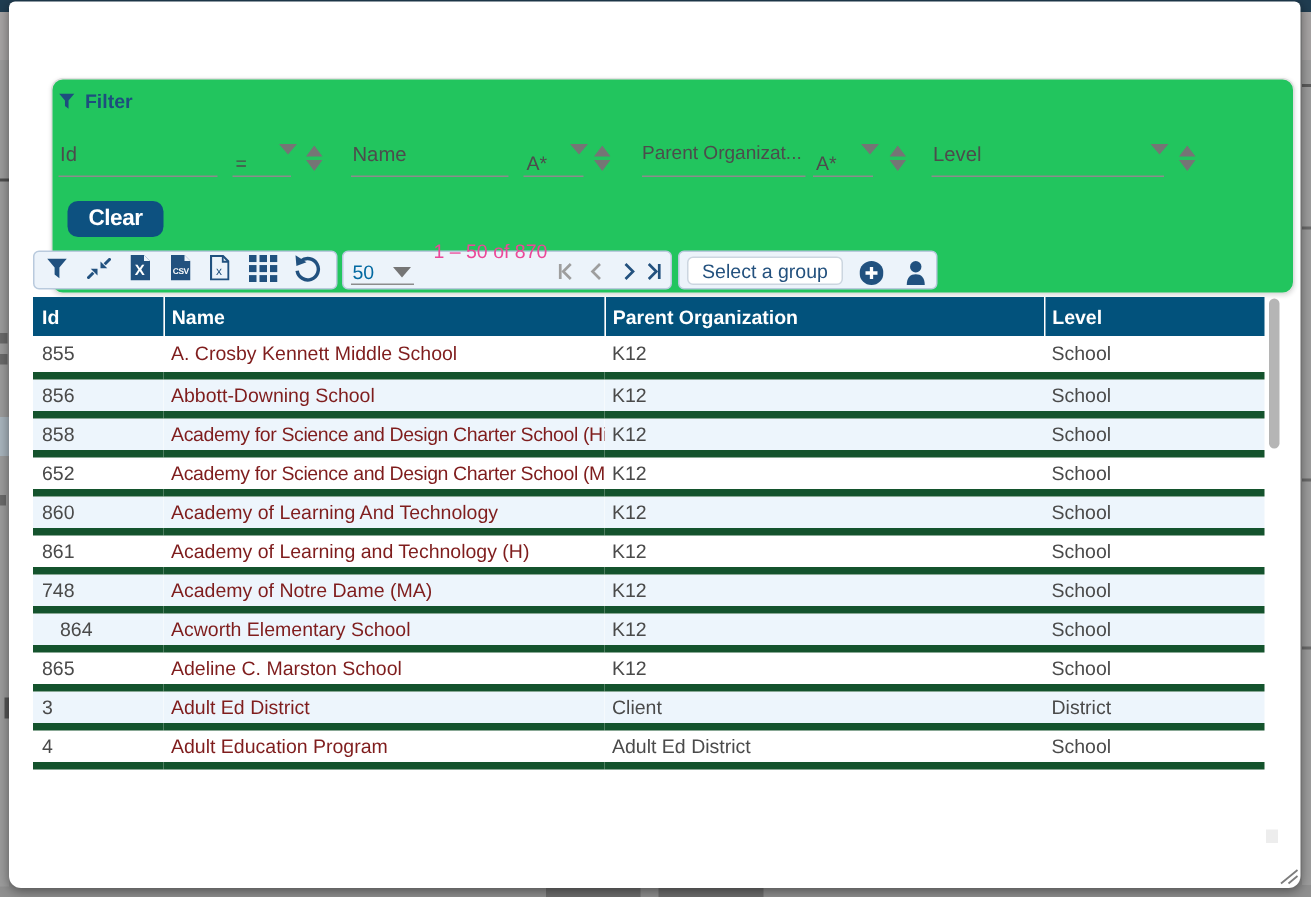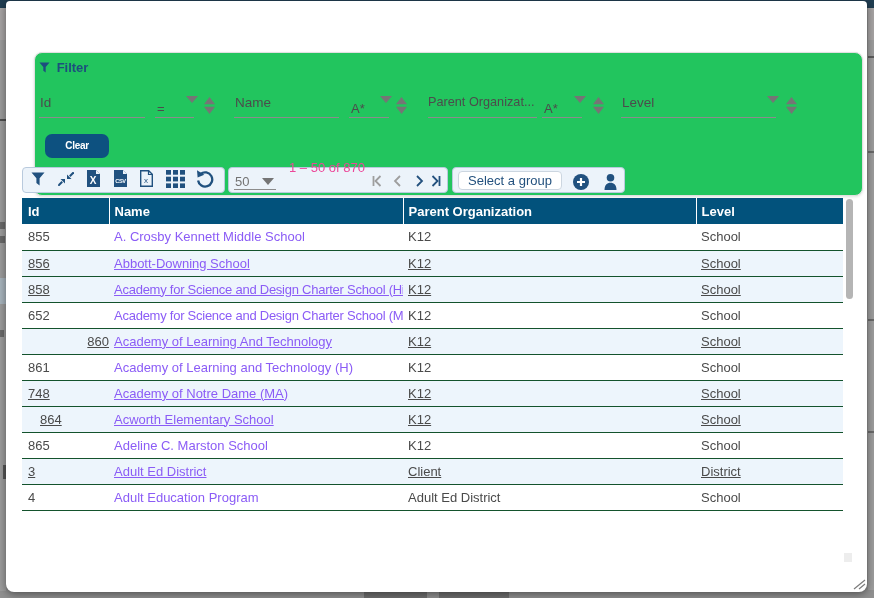--- a/index.html
+++ b/index.html
@@ -17,36 +17,36 @@
             border:1px solid #e0e0e0; border-radius:8px; background:#22c55e;
             box-shadow:0 1px 3px rgba(0,0,0,0.12);margin-left:12px; }
   .fhead { position:absolute; left:4px; top:7px; color:#1d4e7e; font-weight:bold; font-size:13px; }
   .flabel { position:absolute; top:42px; font-size:13.5px; color:#4c4c4c; }
   .flabel.op { top:48px; font-size:13px; }
   .fline  { position:absolute; top:64px; height:1px; background:#8c8c8c; }
   .caret  { position:absolute; top:43px; width:0; height:0; border-left:6.5px solid transparent;
             border-right:6.5px solid transparent; border-top:7px solid #757575; }
   .sorts  { position:absolute; top:44px; }
   .clearbtn { position:absolute; left:10px; top:81px; width:64px; height:24px; background:#0d5180;
-              border-radius:7px; color:#fff; font-weight:bold; font-size:10px; text-align:center;
+              border-radius:7px; color:#fff; font-weight:bold; font-size:15px; text-align:center;
               line-height:24px; }
   
   .tpanel { position:absolute; top:166px; height:26px; background:#ecf3fa;
             border:1px solid #b9cadd; border-radius:4px; }
   .ticon { position:absolute; }
-  .ptext { position:absolute; font-size:13px; color:#737373; }
+  .ptext { position:absolute; font-size:13px; color:#0369a1; }
   
   #tbl { position:absolute; left:16px; top:197px; width:821px; }
   #tbl table { border-collapse:collapse; width:821px; table-layout:fixed; font-size:13px; }
   #tbl th { background:#02527c; color:#fff; text-align:left; font-size:13px;
             height:26px; padding:0 0 0 5px; border-right:1px solid #fff; font-weight:bold; }
-  #tbl td { height:26px; padding:0 0 0 5px; color:#4a4a4a; border-bottom:1px solid #14532d;
+  #tbl td { height:26px; padding:0 0 0 5px; color:#4a4a4a; border-bottom:5px solid #14532d;
             white-space:nowrap; overflow:hidden; }
-  #tbl tr.alt td { background:#edf5fc;text-decoration:underline; }
-  #tbl td.nm { color:#8b5cf6; }
+  #tbl tr.alt td { background:#edf5fc; }
+  #tbl td.nm { color:#7f1d1d; }
   #scrollthumb { position:absolute; left:840px; top:198px; width:7px; height:100px;
                  background:#b5b5b5; border-radius:3.5px; }
   .rsz { position:absolute; right:1px; bottom:2px; width:13px; height:12px; }
 </style>
 </head>
 <body>
 
   <div class="bg-frag" style="left:0;top:0;width:874px;height:8px;background:#203d51;"></div>
   <div class="bg-frag" style="left:0;top:8px;width:6px;height:32px;background:#a7a4a4;"></div>
   <div class="bg-frag" style="left:0;top:40px;width:6px;height:551px;background:#9c9c9c;"></div>
@@ -223,21 +223,21 @@
             <td>K12</td>
             <td>School</td>
           </tr>
         <tr>
             <td style="padding-left:6px;">652</td>
             <td class="nm" style="letter-spacing:-0.25px;">Academy for Science and Design Charter School (Mid)</td>
             <td>K12</td>
             <td>School</td>
           </tr>
         <tr class="alt">
-            <td style="padding-left:6px;text-align:right;">860</td>
+            <td style="padding-left:6px;">860</td>
             <td class="nm">Academy of Learning And Technology</td>
             <td>K12</td>
             <td>School</td>
           </tr>
         <tr>
             <td style="padding-left:6px;">861</td>
             <td class="nm">Academy of Learning and Technology (H)</td>
             <td>K12</td>
             <td>School</td>
           </tr>

